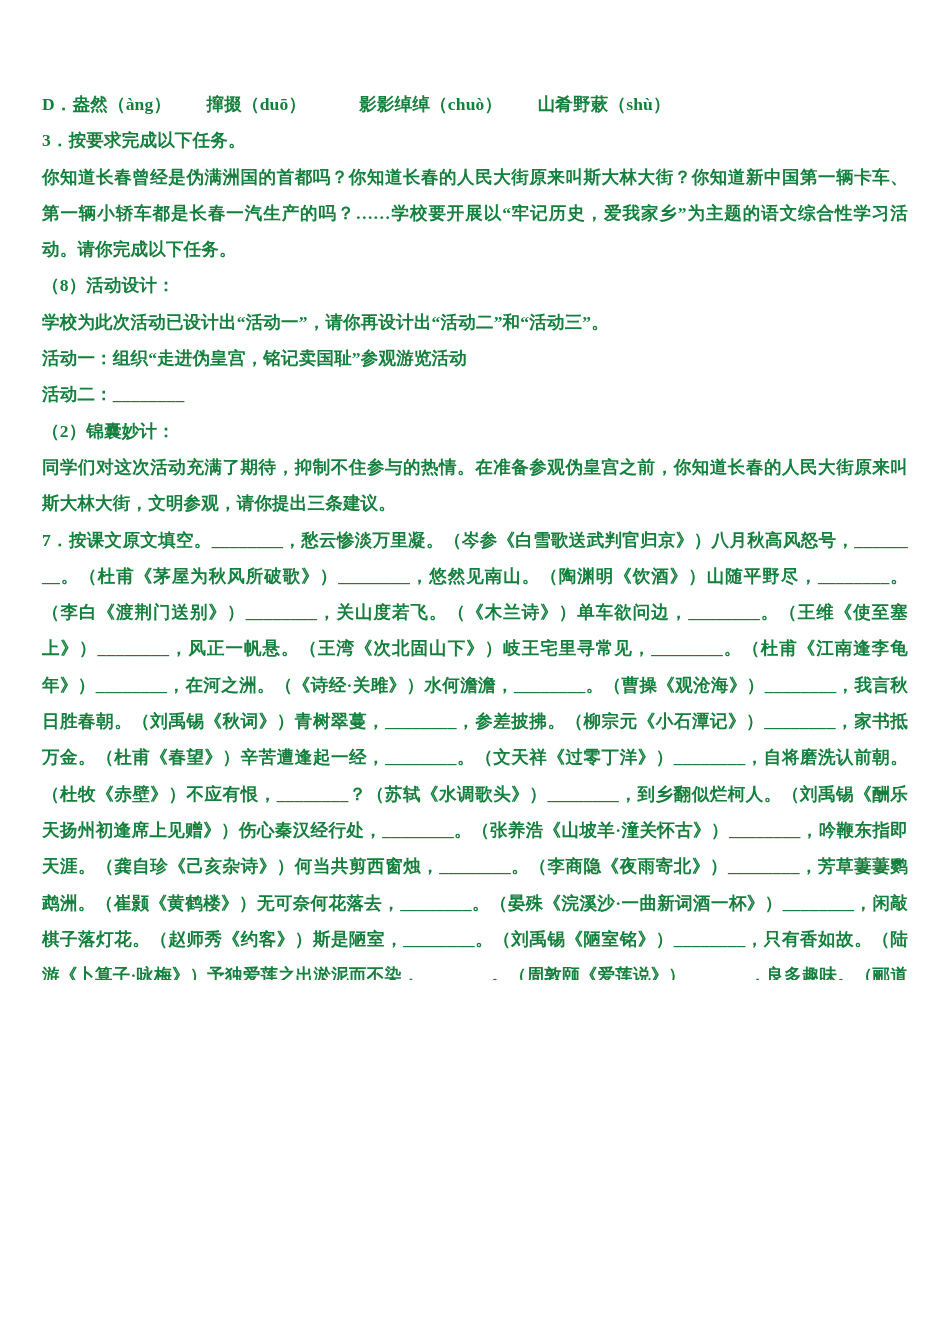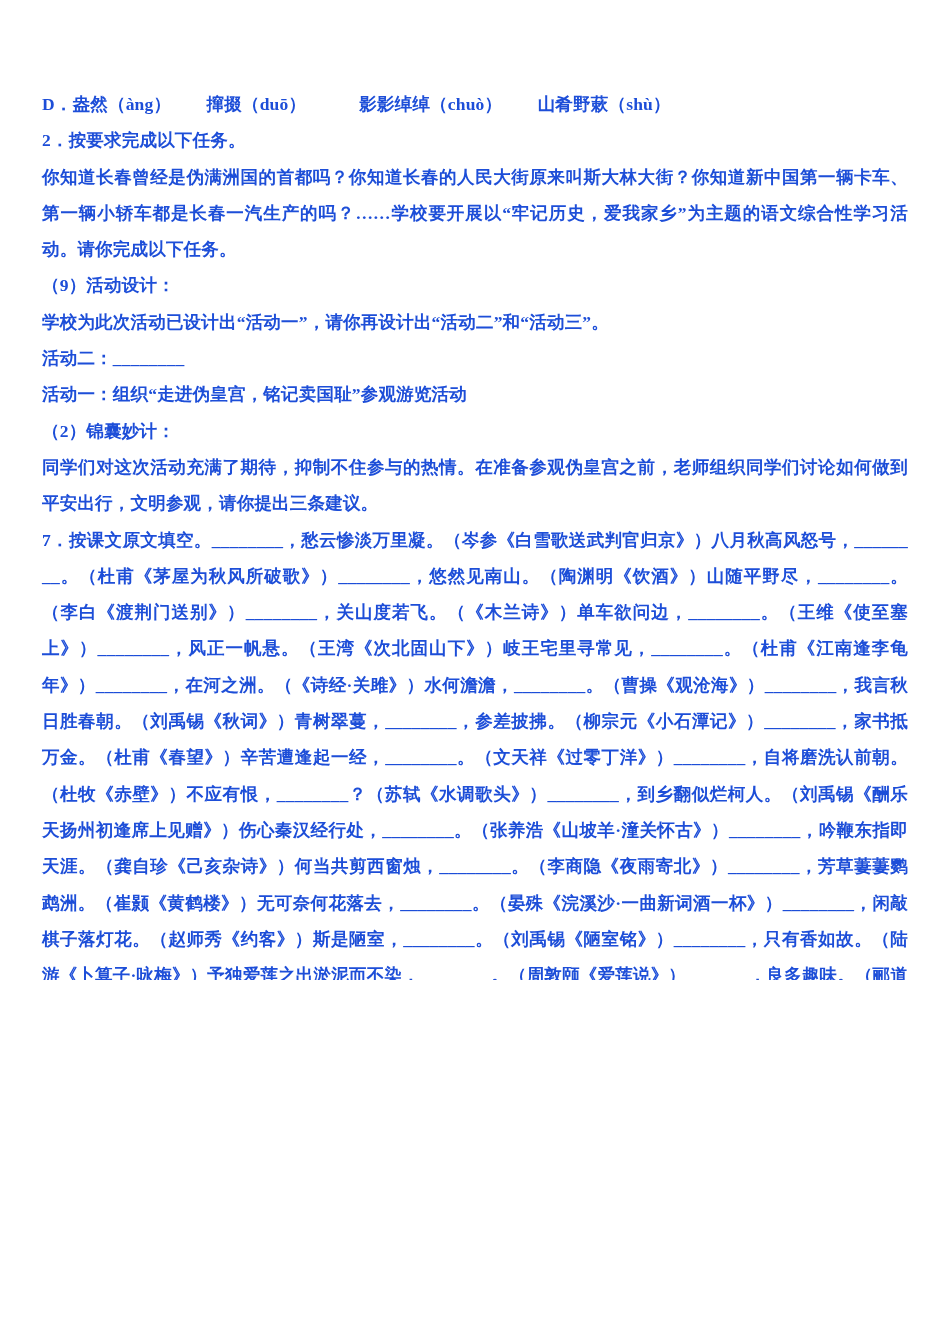--- a/index.html
+++ b/index.html
@@ -5,57 +5,57 @@
   * { box-sizing: border-box; }
   html, body { margin: 0; padding: 0; background: #ffffff; }
   .page {
     position: relative;
     width: 950px;
     height: 980px;
     background: #ffffff;
     padding: 86px 42px 0 42px;
     overflow: hidden;
     font-family: "Liberation Serif", "DejaVu Serif", serif;
-    color: #1d4ed8;
+    color: #15803d;
   }
   .line {
     margin: 0;
     font-size: 17.5px;
     line-height: 36.3px;
     font-weight: 600;
     text-align: justify;
     word-break: break-all;
     letter-spacing: 0.2px;
   }
   .no-justify { text-align: left; }
   .indent { text-indent: 2.1em; }
 </style>
 </head>
 <body>
 
 <div class="page">
 
   <p class="line no-justify">D．盎然（àng）　　撺掇（duō）　　　影影绰绰（chuò）　　山肴野蔌（shù）</p>
 
-  <p class="line no-justify">2．按要求完成以下任务。</p>
+  <p class="line no-justify">3．按要求完成以下任务。</p>
 
   <p class="line">你知道长春曾经是伪满洲国的首都吗？你知道长春的人民大街原来叫斯大林大街？你知道新中国第一辆卡车、第一辆小轿车都是长春一汽生产的吗？……学校要开展以“牢记历史，爱我家乡”为主题的语文综合性学习活动。请你完成以下任务。</p>
 
-  <p class="line no-justify">（9）活动设计：</p>
+  <p class="line no-justify">（8）活动设计：</p>
 
   <p class="line no-justify">学校为此次活动已设计出“活动一”，请你再设计出“活动二”和“活动三”。</p>
 
+  <p class="line no-justify">活动一：组织“走进伪皇宫，铭记卖国耻”参观游览活动</p>
+
   <p class="line no-justify">活动二：________</p>
-
-  <p class="line no-justify">活动一：组织“走进伪皇宫，铭记卖国耻”参观游览活动</p>
 
 
   <p class="line no-justify">（2）锦囊妙计：</p>
 
-  <p class="line">同学们对这次活动充满了期待，抑制不住参与的热情。在准备参观伪皇宫之前，老师组织同学们讨论如何做到平安出行，文明参观，请你提出三条建议。</p>
+  <p class="line">同学们对这次活动充满了期待，抑制不住参与的热情。在准备参观伪皇宫之前，你知道长春的人民大街原来叫斯大林大街，文明参观，请你提出三条建议。</p>
 
   <p class="line">7．按课文原文填空。________，愁云惨淡万里凝。（岑参《白雪歌送武判官归京》）八月秋高风怒号，________。（杜甫《茅屋为秋风所破歌》）________，悠然见南山。（陶渊明《饮酒》）山随平野尽，________。（李白《渡荆门送别》）________，关山度若飞。（《木兰诗》）单车欲问边，________。（王维《使至塞上》）________，风正一帆悬。（王湾《次北固山下》）岐王宅里寻常见，________。（杜甫《江南逢李龟年》）________，在河之洲。（《诗经·关雎》）水何澹澹，________。（曹操《观沧海》）________，我言秋日胜春朝。（刘禹锡《秋词》）青树翠蔓，________，参差披拂。（柳宗元《小石潭记》）________，家书抵万金。（杜甫《春望》）辛苦遭逢起一经，________。（文天祥《过零丁洋》）________，自将磨洗认前朝。（杜牧《赤壁》）不应有恨，________？（苏轼《水调歌头》）________，到乡翻似烂柯人。（刘禹锡《酬乐天扬州初逢席上见赠》）伤心秦汉经行处，________。（张养浩《山坡羊·潼关怀古》）________，吟鞭东指即天涯。（龚自珍《己亥杂诗》）何当共剪西窗烛，________。（李商隐《夜雨寄北》）________，芳草萋萋鹦鹉洲。（崔颢《黄鹤楼》）无可奈何花落去，________。（晏殊《浣溪沙·一曲新词酒一杯》）________，闲敲棋子落灯花。（赵师秀《约客》）斯是陋室，________。（刘禹锡《陋室铭》）________，只有香如故。（陆游《卜算子·咏梅》）予独爱莲之出淤泥而不染，________。（周敦颐《爱莲说》）_______，良多趣味。（郦道元《三峡》）</p>
 
   <p class="line no-justify">5．阅读《红星照耀中国》选文，完成后面小题</p>
 
 
   <p class="line indent no-justify">“别忘了我的假臂！”蔡树潘叫道。</p>
 
 </div>
 

